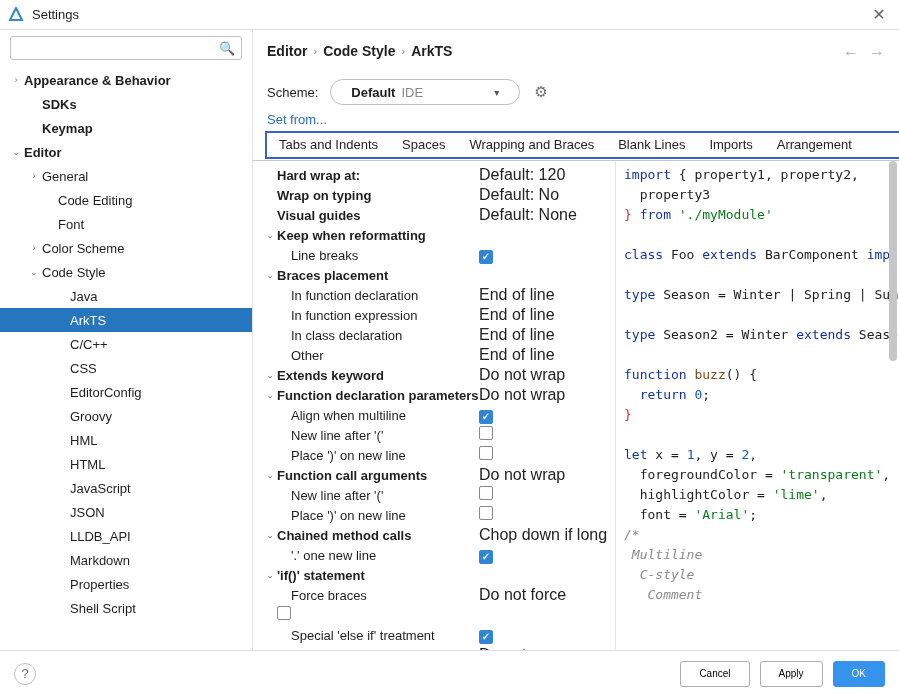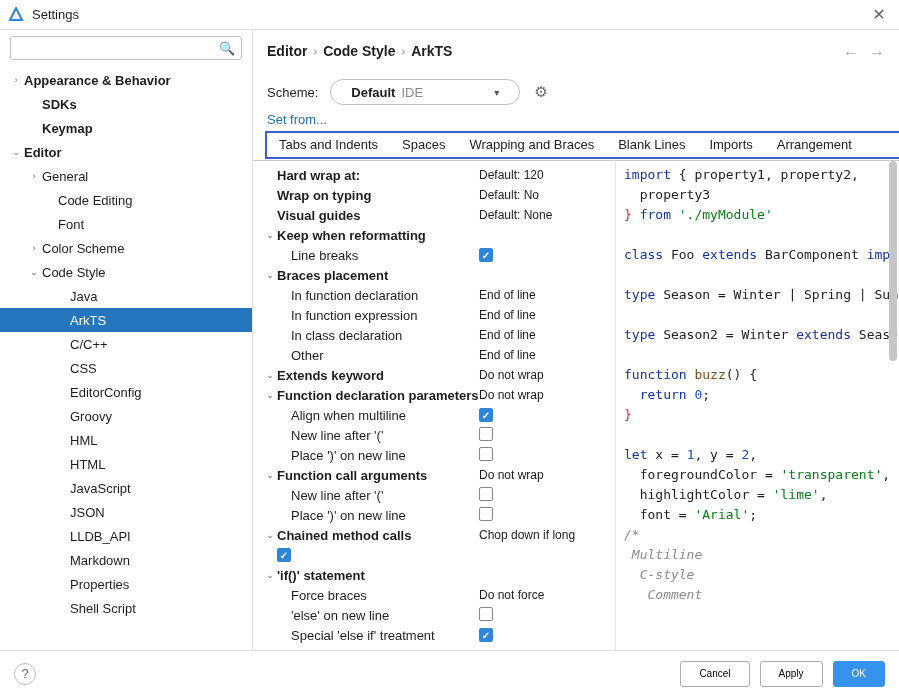--- a/index.html
+++ b/index.html
@@ -42,21 +42,21 @@
 .tabs { display: flex; padding: 0 14px; border-bottom: 1px solid #c9c9c9; position: relative; }
 .tab { padding: 6px 12px 8px; cursor: pointer; color: #222; }
 .tabs .hlbox { position: absolute; left: 12px; width: 674px; height: 28px; border: 2px solid #3b5fd1; top: 0; pointer-events: none; }
 .settings-preview { flex: 1; display: flex; overflow: hidden; }
 .settings-col { width: 362px; overflow: auto; padding: 4px 0 4px 10px; }
 .preview-col { flex: 1; overflow: hidden; border-left: 1px solid #e5e5e5; position: relative; }
 .row { display: flex; align-items: center; height: 20px; padding-right: 6px; }
 .row .arrow2 { width: 14px; text-align: center; font-size: 9px; color: #6e6e6e; }
 .row .name { flex: 1; white-space: nowrap; overflow: hidden; }
 .row.bold .name { font-weight: 600; }
-.row .val { width: 130px; color: #222; font-size: 12px; }
+.row .val { width: 130px; color: #222; font-size: 16px; }
 .row.i1 { padding-left: 0; }
 .row.i2 .name { padding-left: 14px; }
 .cb { width: 14px; height: 14px; border: 1px solid #888; border-radius: 2px; display: inline-flex; align-items: center; justify-content: center; background: #fff; }
 .cb.on { background: #2f86d6; border-color: #2f86d6; }
 .cb.on::after { content: '✓'; color: #fff; font-size: 10px; font-weight: bold; }
 .code { font-family: "Consolas", "Menlo", monospace; font-size: 13px; line-height: 20px; padding: 4px 8px; white-space: pre; }
 .kw { color: #1232a3; }
 .str { color: #067d17; }
 .num { color: #1750c4; }
 .fn { color: #7a4f20; }
@@ -308,35 +308,35 @@
             <span class="name">Place ')' on new line</span>
             <span class="val"><span class="cb"></span></span>
           </div>
           <div class="row bold i1">
             <span class="arrow2">⌄</span>
             <span class="name">Chained method calls</span>
             <span class="val">Chop down if long</span>
           </div>
           <div class="row i2">
             <span class="arrow2"></span>
+            <span class="name">'.' one new line</span>
             <span class="val"><span class="cb on"></span></span>
           </div>
           <div class="row bold i1">
             <span class="arrow2">⌄</span>
             <span class="name">'if()' statement</span>
             <span class="val"></span>
           </div>
           <div class="row i2">
             <span class="arrow2"></span>
             <span class="name">Force braces</span>
             <span class="val">Do not force</span>
           </div>
           <div class="row i2">
             <span class="arrow2"></span>
-            <span class="name">'else' on new line</span>
             <span class="val"><span class="cb"></span></span>
           </div>
           <div class="row i2">
             <span class="arrow2"></span>
             <span class="name">Special 'else if' treatment</span>
             <span class="val"><span class="cb on"></span></span>
           </div>
           <div class="row bold i1">
             <span class="name">'for()' statement</span>
             <span class="val">Do not wrap</span>

